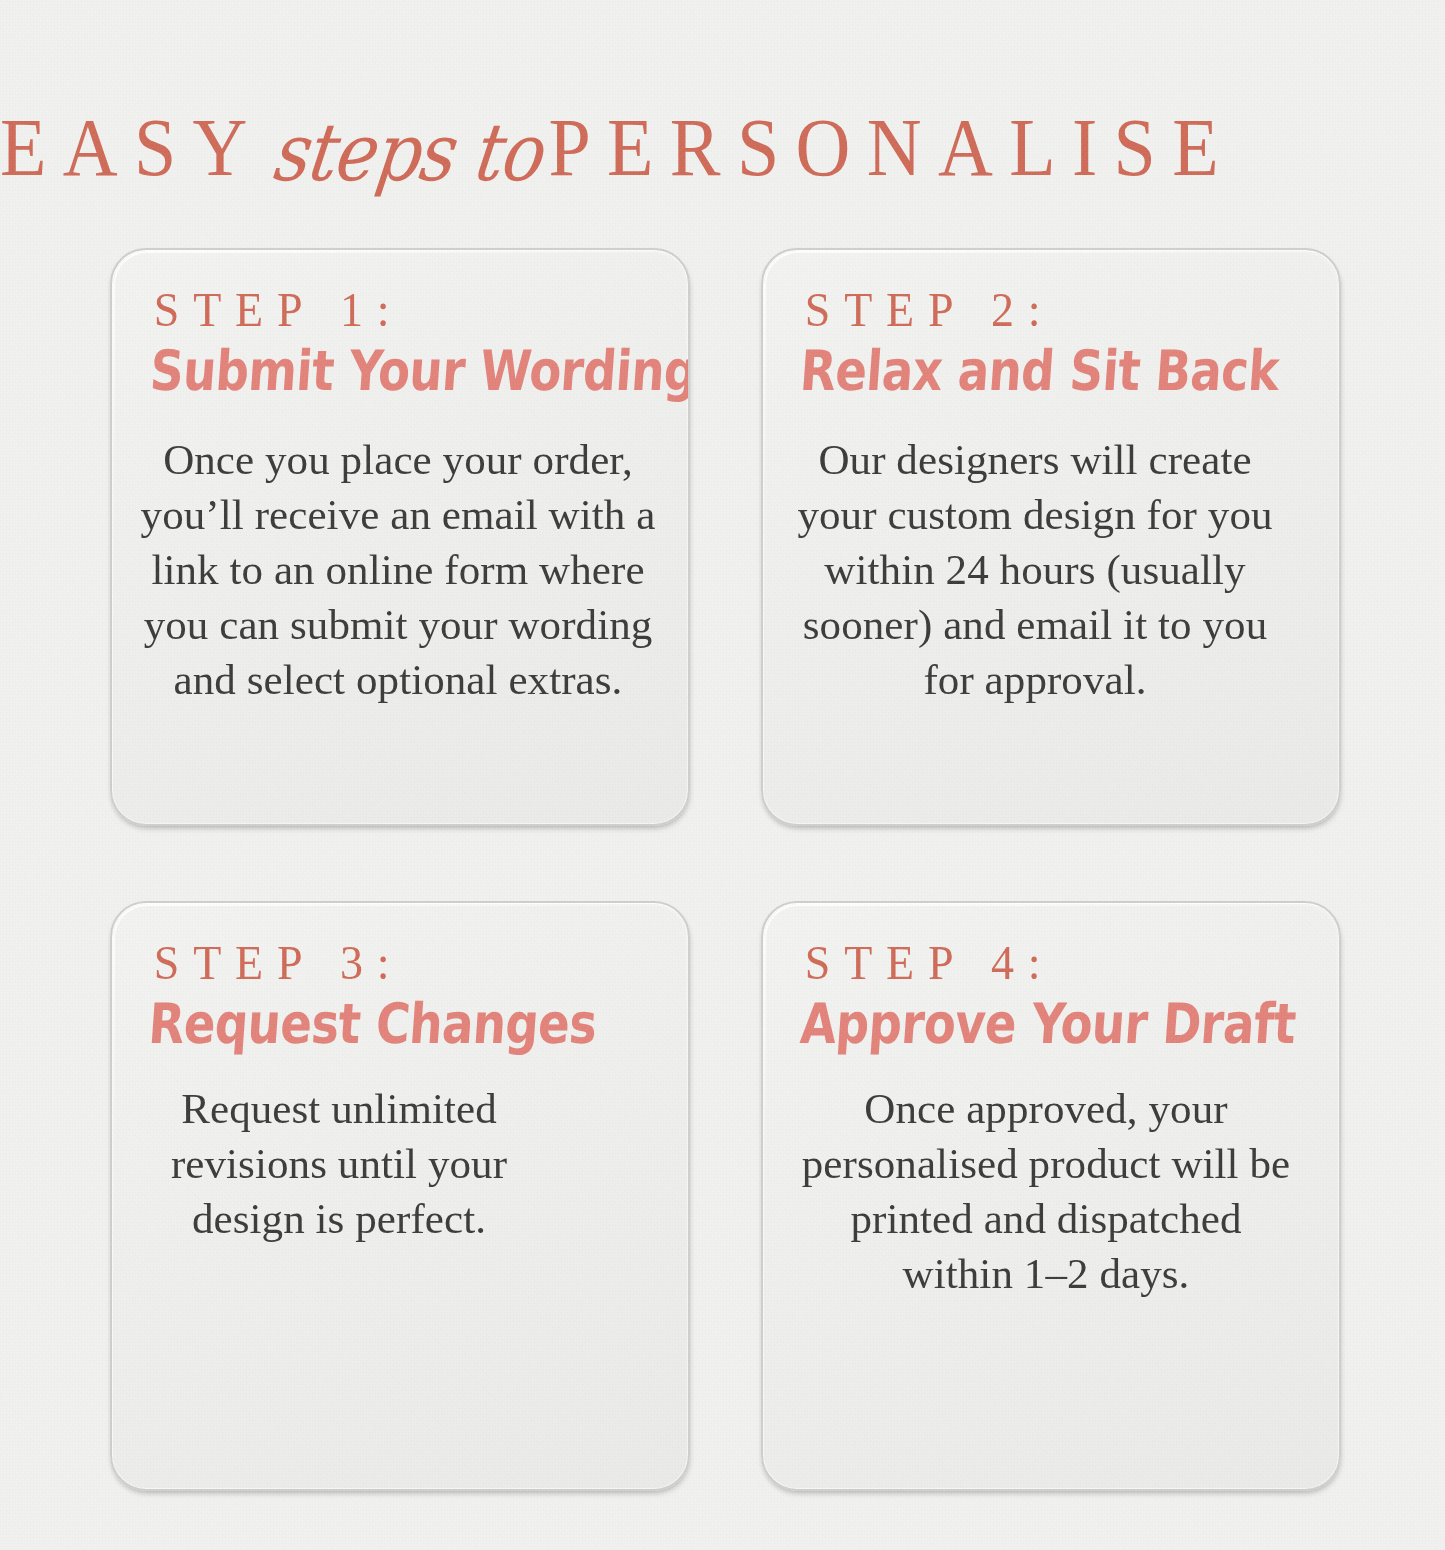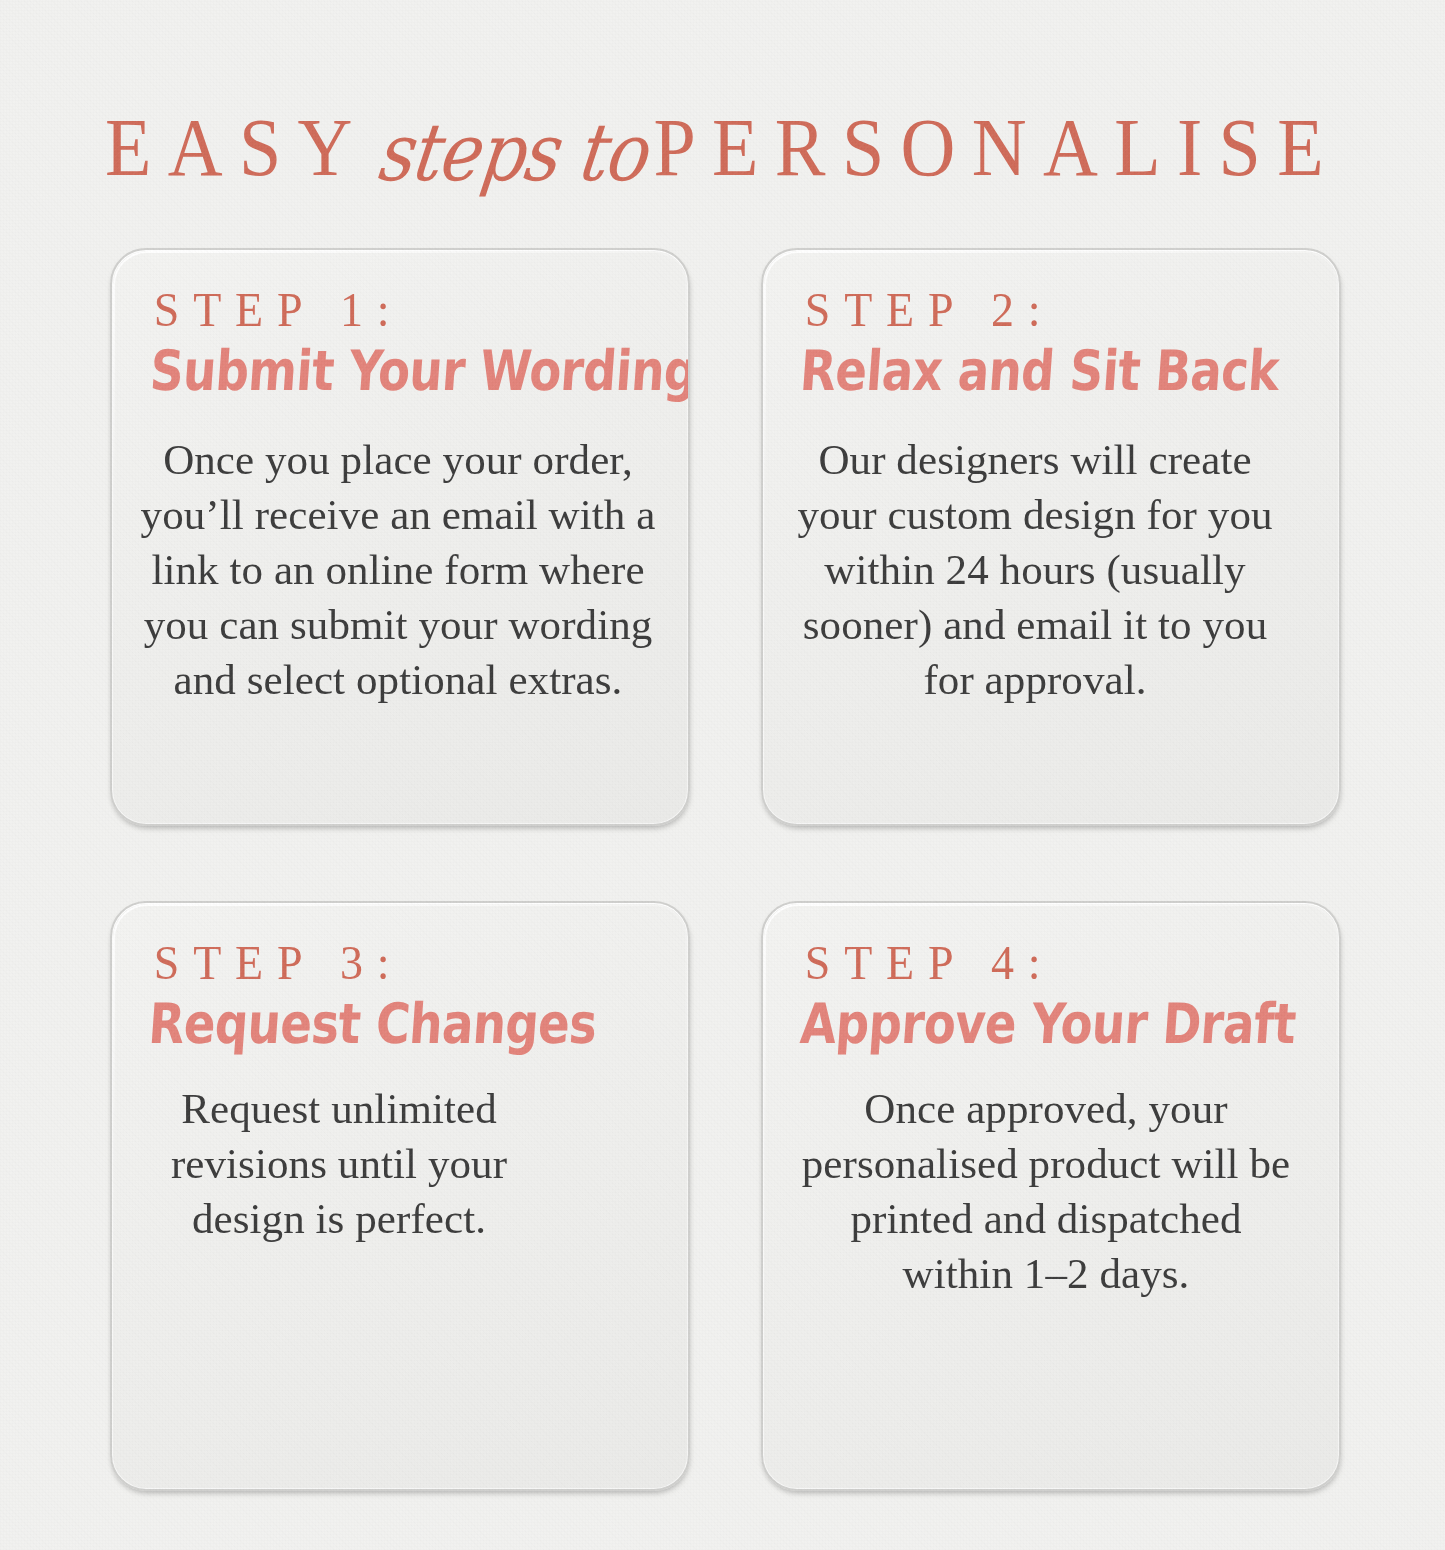--- a/index.html
+++ b/index.html
@@ -33,21 +33,21 @@
 
   
   #page-header {
     position: absolute;
     top: 112px;
     left: 0;
     width: 1445px;
     height: 96px;
     display: flex;
     align-items: baseline;
-    justify-content: center;
+    justify-content: flex-start;
     white-space: nowrap;
     z-index: 3;
   }
 
   .hd-serif {
     font-family: "Liberation Serif", "DejaVu Serif", serif;
     font-size: 76px;
     font-weight: 400;
     letter-spacing: 0.215em;
     color: #cf6a58;

